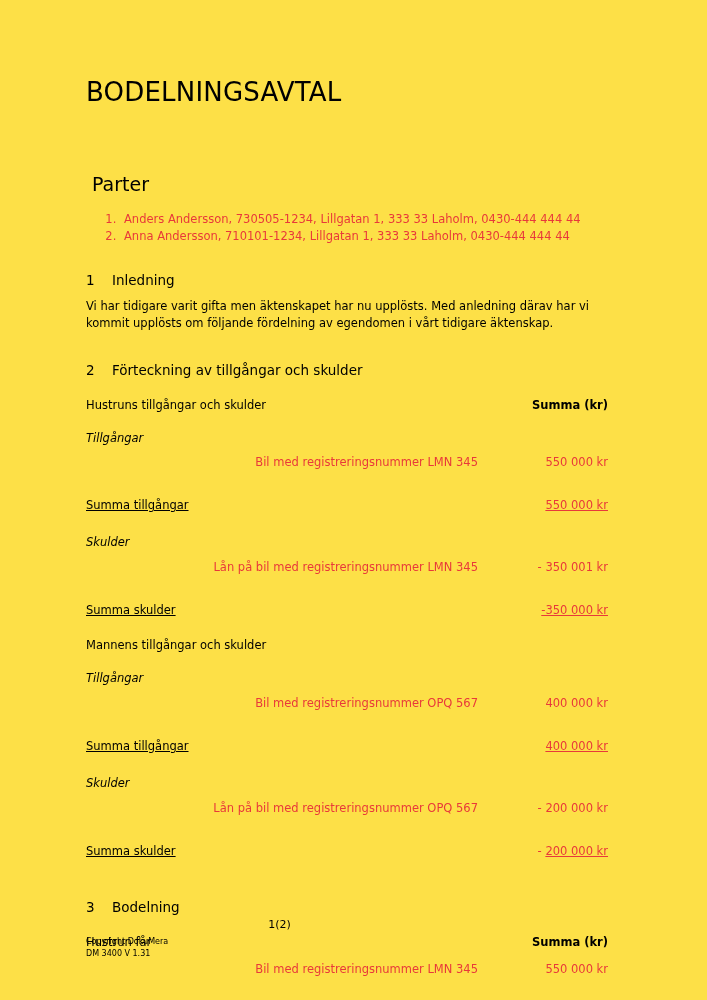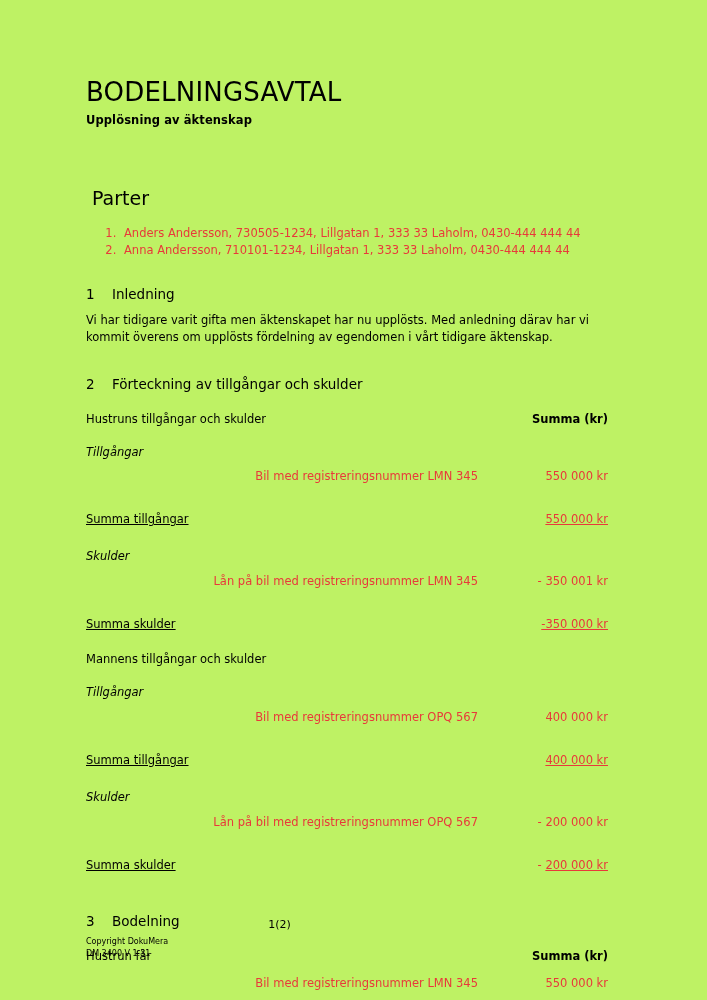--- a/index.html
+++ b/index.html
@@ -13,21 +13,21 @@
     font-family: "DejaVu Sans", sans-serif;
     color: #000000;
     position: relative;
     overflow: hidden;
   }
   .page {
     position: absolute;
     left: 0; top: 0;
     width: 707px;
     height: 1000px;
-    background: #bef264;
+    background: #fde047;
   }
   .content {
     position: absolute;
     left: 86px;
     top: 78px;
     width: 522px;
   }
 
   
   .doc-title {
@@ -143,41 +143,40 @@
     color: #000;
   }
 </style>
 </head>
 <body>
 
 <div class="page">
   <div class="content">
 
     <h1 class="doc-title">BODELNINGSAVTAL</h1>
-    <p class="doc-subtitle">Upplösning av äktenskap</p>
 
     <div class="sp-40"></div>
     <div class="sp-14"></div>
 
     <div class="h-plain">Parter</div>
     <div class="sp-10"></div>
 
     <ol class="parties">
       <li><span>Anders Andersson, 730505-1234, Lillgatan 1, 333 33 Laholm, 0430-444 444 44</span></li>
       <li><span>Anna Andersson, 710101-1234, Lillgatan 1, 333 33 Laholm, 0430-444 444 44</span></li>
     </ol>
 
     <div class="sp-26"></div>
 
     <div class="h-num">
       <span class="num">1</span>
       <span>Inledning</span>
     </div>
     <div class="sp-10"></div>
-    <p class="para">Vi har tidigare varit gifta men äktenskapet har nu upplösts. Med anledning därav har vi kommit överens om upplösts fördelning av egendomen i vårt tidigare äktenskap.</p>
+    <p class="para">Vi har tidigare varit gifta men äktenskapet har nu upplösts. Med anledning därav har vi kommit upplösts om följande fördelning av egendomen i vårt tidigare äktenskap.</p>
 
     <div class="sp-30"></div>
 
     <div class="h-num">
       <span class="num">2</span>
       <span>Förteckning av tillgångar och skulder</span>
     </div>
 
     <div class="sp-20"></div>
 

